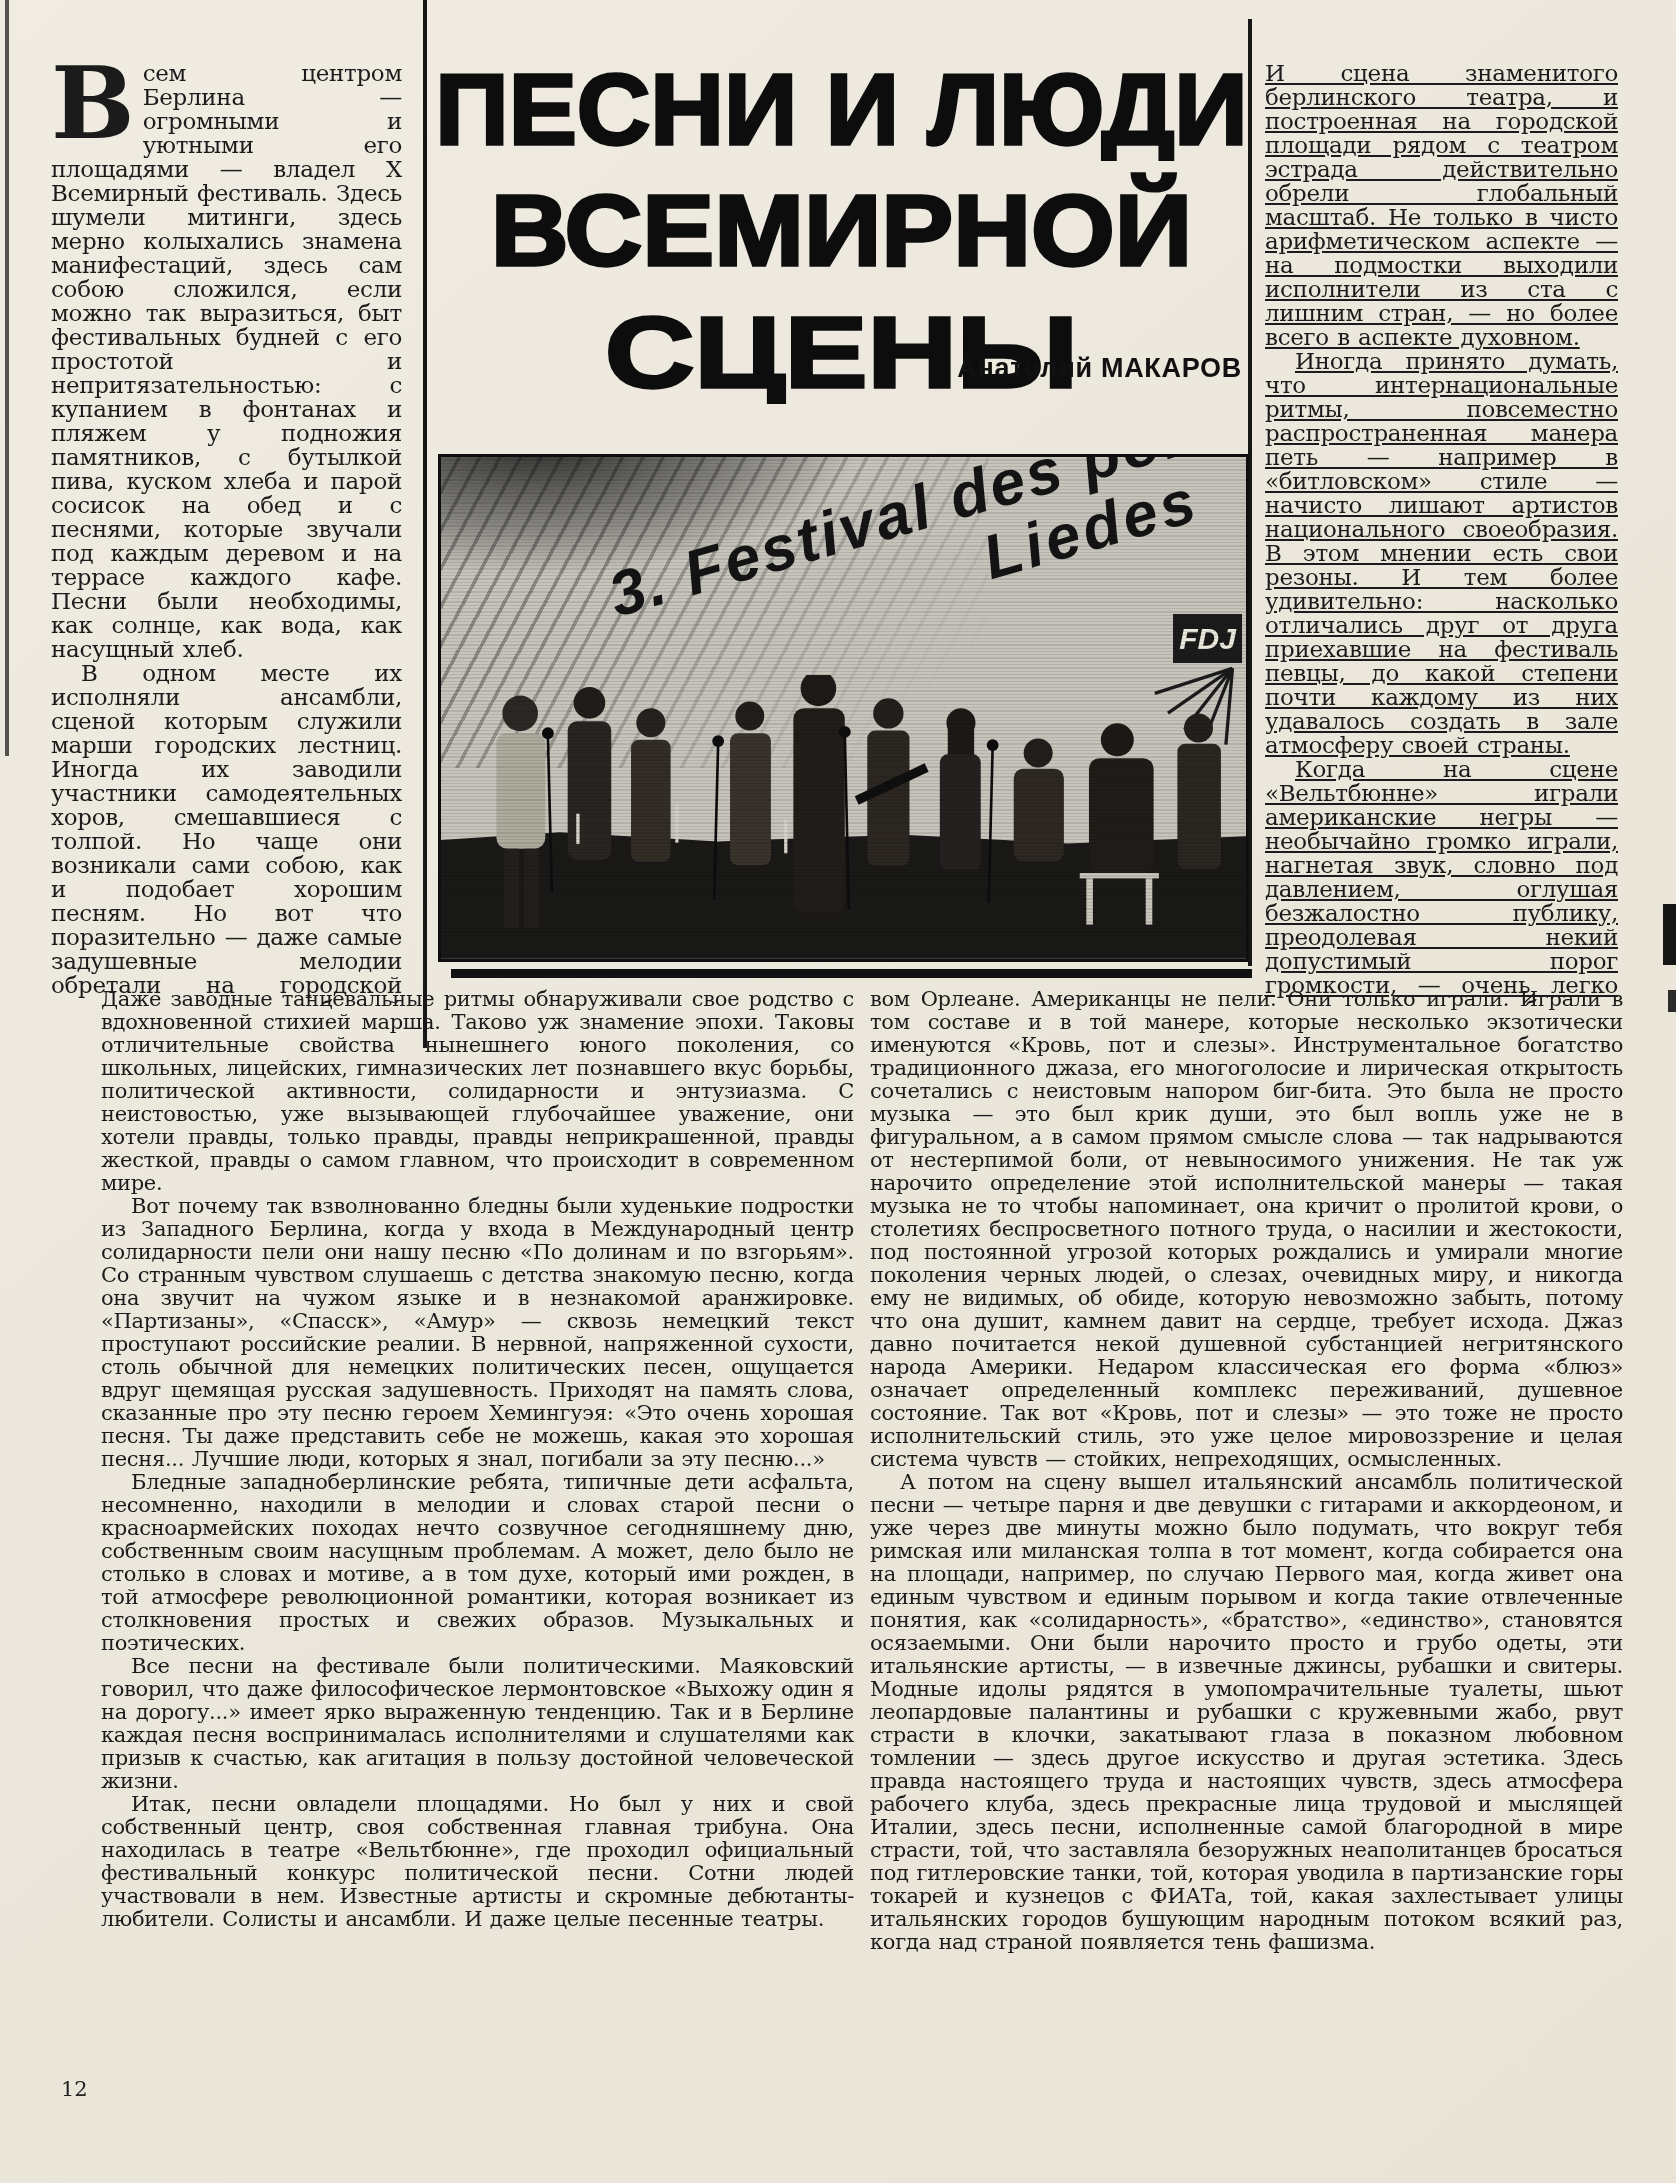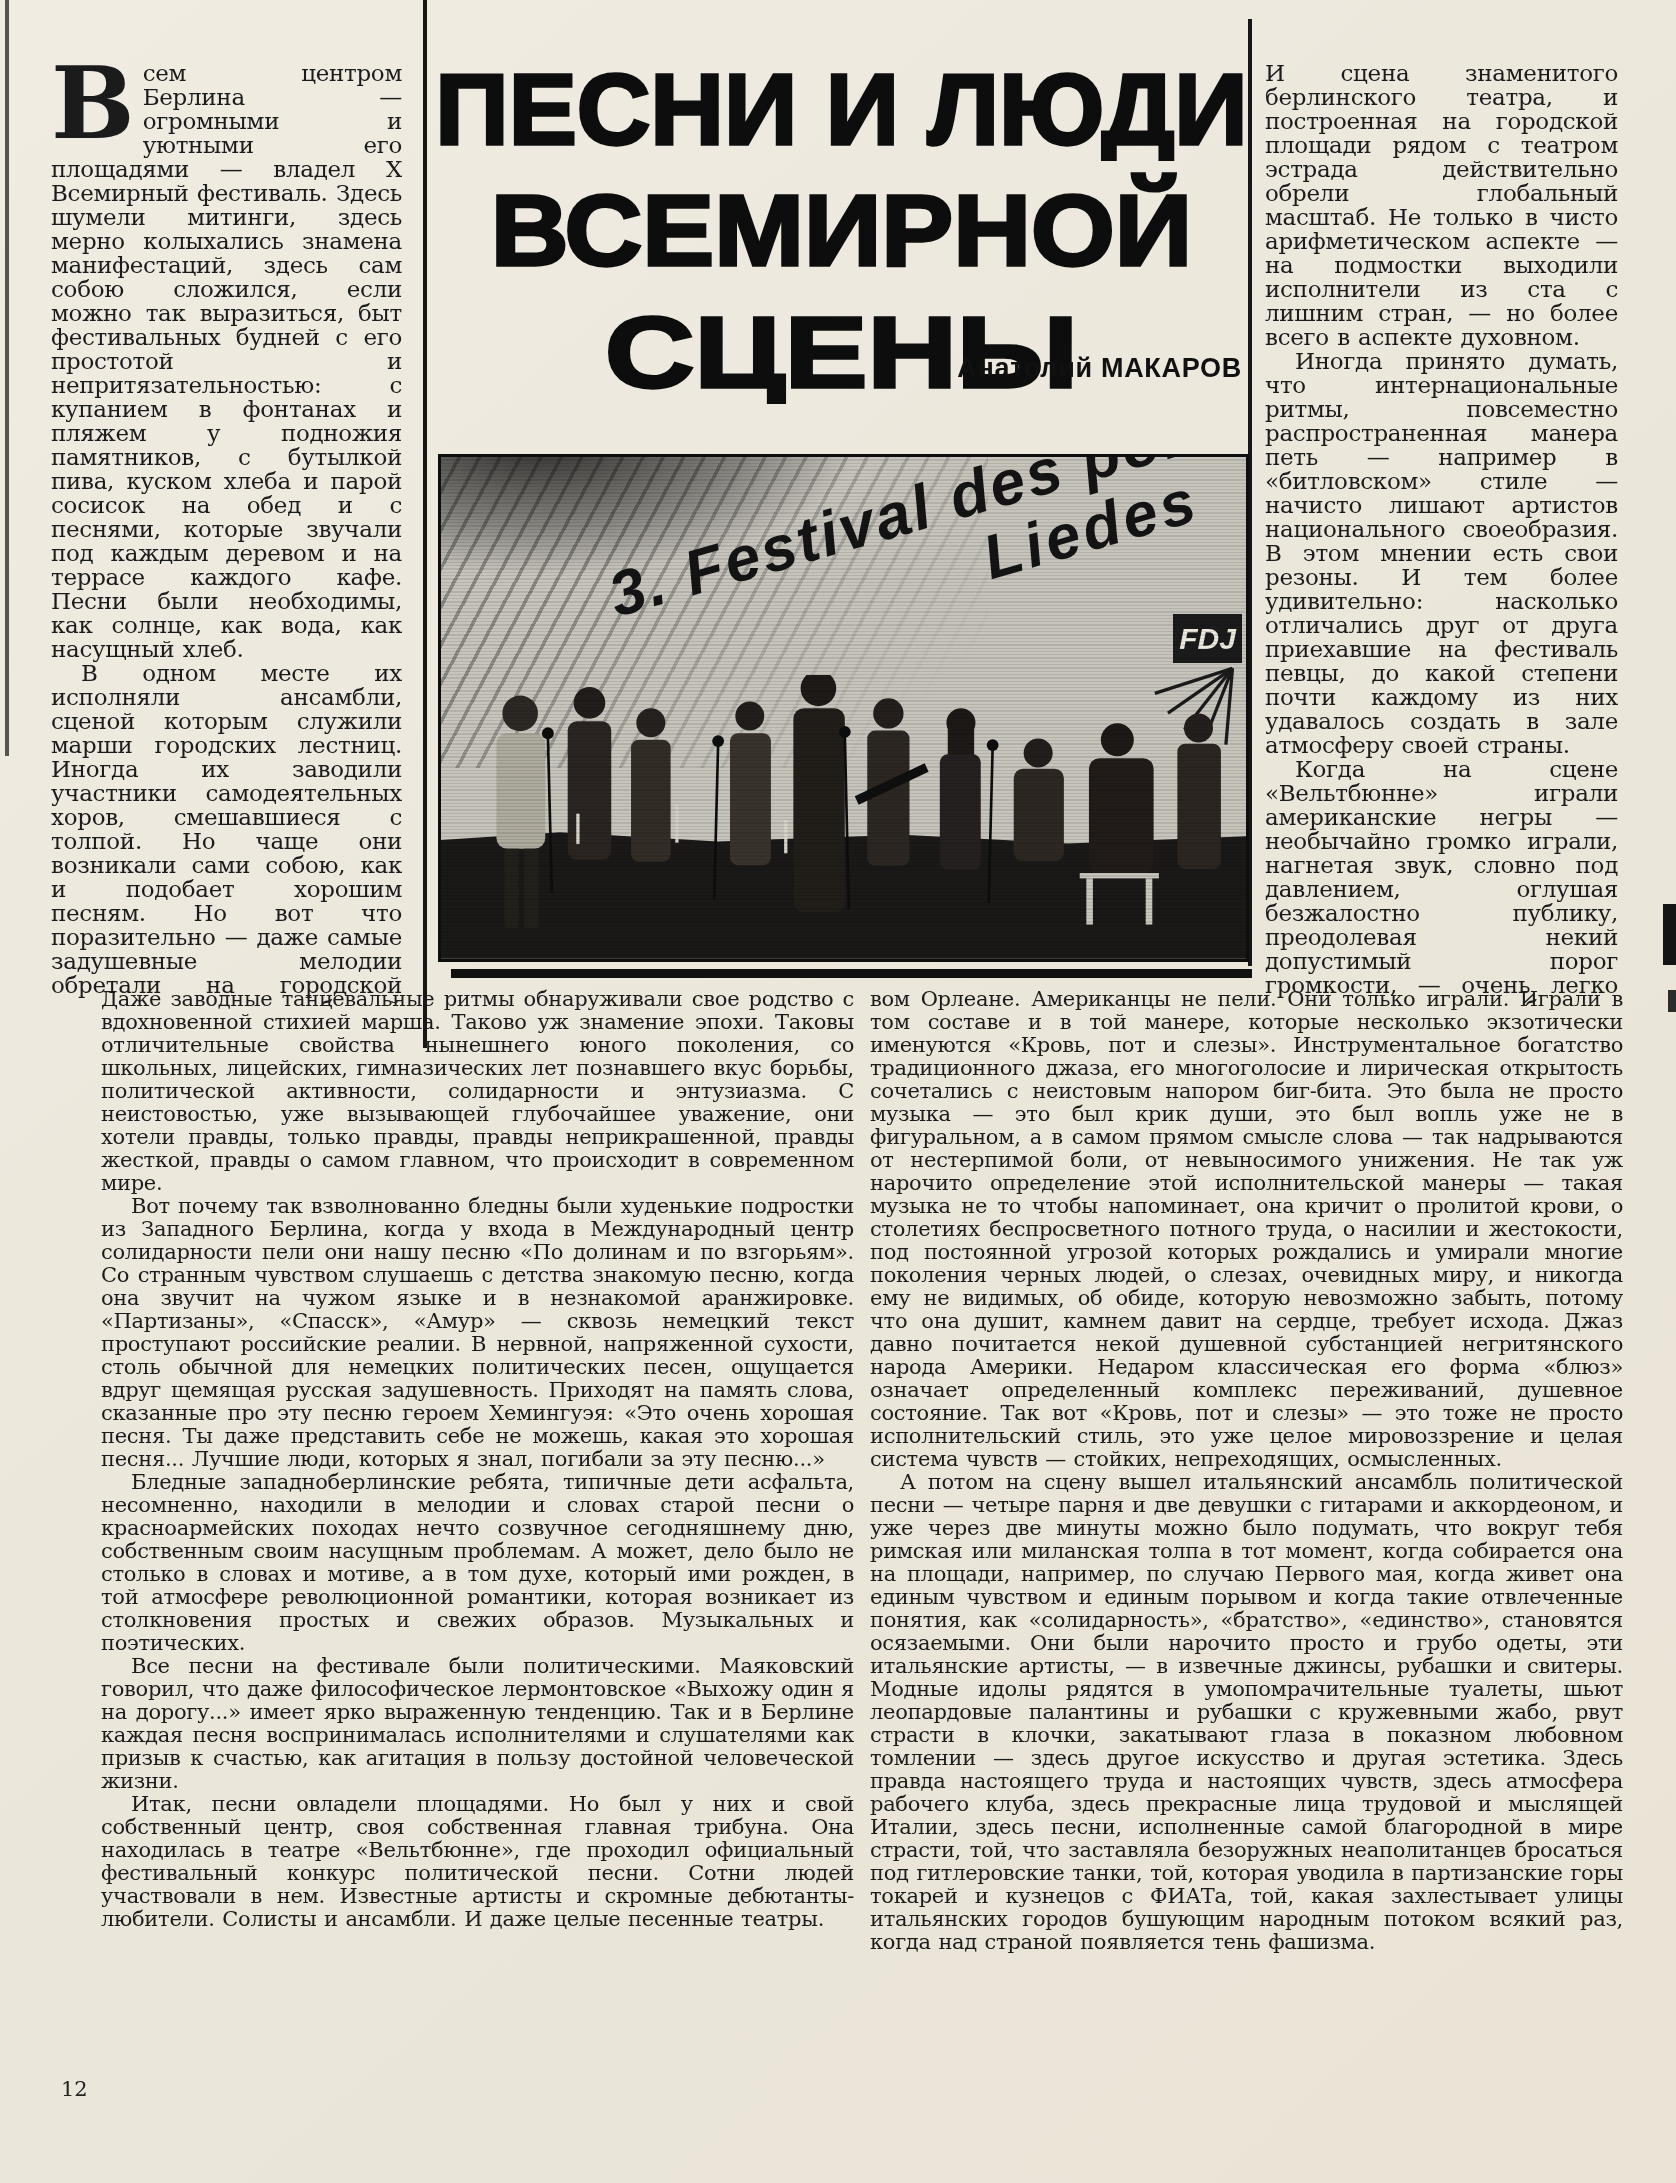--- a/index.html
+++ b/index.html
@@ -19,21 +19,21 @@
   .rule-b { position:absolute; left:1248px; top:18.5px; width:4px; height:947px; background:#171717; }
   .photo-rule { position:absolute; left:451px; top:969px; width:801px; height:9.2px; background:#111; }
   
   .col {
     position:absolute; text-align:justify; overflow:hidden;
     letter-spacing:-0.3px; word-spacing:1.3px;
   }
   .col p { margin:0; }
   .col p + p { text-indent:30px; }
   #left-col  { left:51px;  top:61px;  width:351px;  height:944px; font-size:23px; line-height:24px; }
-  #right-col { left:1265px; top:61px; width:353px;  height:944px; font-size:23px; line-height:24px; }
+  #right-col { left:1265px; top:61px; width:353px;  height:944px; font-size:23px; line-height:24px;text-decoration:underline; }
   #left-wide  { left:61px;   top:988px; width:753px; height:1068px; font-size:21px; line-height:23px;margin-left:40px; }
   #right-wide { left:870px; top:988px; width:753px; height:1068px; font-size:21px; line-height:23px; }
   .dropcap {
     float:left; font-weight:bold; font-size:99px; line-height:74px;
     padding:5.3px 8px 0 0; letter-spacing:0;
   }
   
   .title-line { position:absolute; left:432px; width:819px; height:116px; }
   .title-line text {
     font-family:"Liberation Sans","DejaVu Sans",sans-serif;

